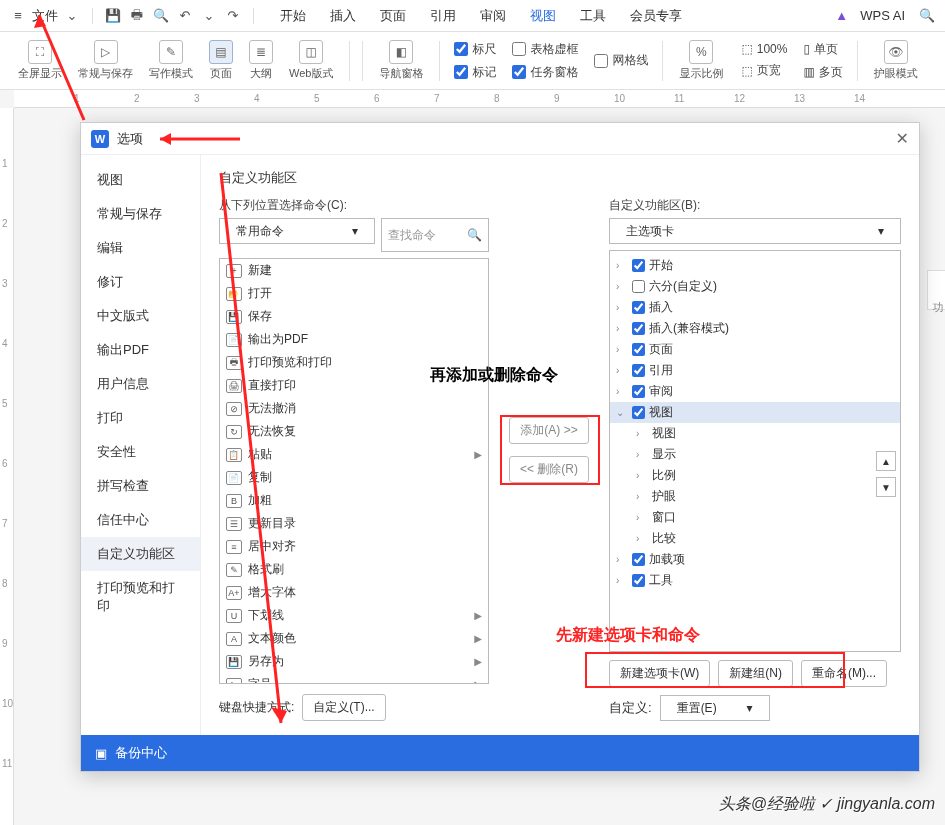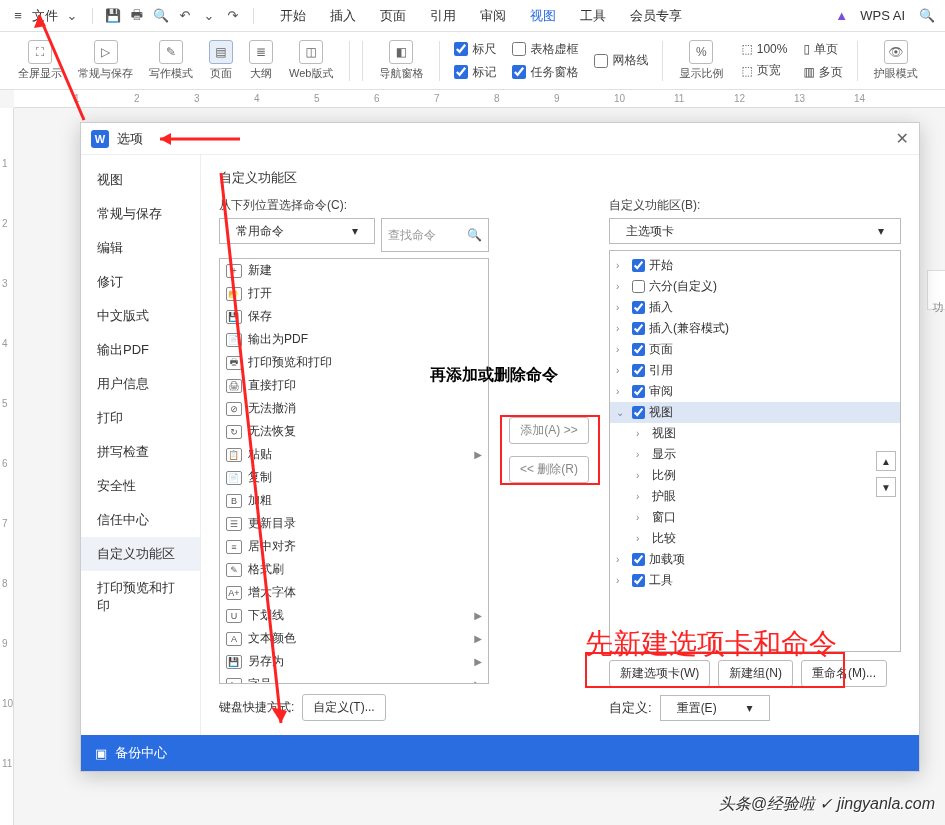--- a/index.html
+++ b/index.html
@@ -54,21 +54,21 @@
 .tnode{display:flex;align-items:center;gap:4px;padding:2px 6px;cursor:pointer}
 .tnode .ar{width:12px;color:#888;font-size:10px}
 .tnode input{width:13px;height:13px;accent-color:#2a6de0}
 .tnode.sel{background:#dce6f5}
 .tree-scroll{position:absolute;right:4px;top:200px;display:flex;flex-direction:column;gap:6px}
 .sbtn{width:20px;height:20px;border:1px solid #bbb;background:#fff;display:flex;align-items:center;justify-content:center;font-size:10px;cursor:pointer}
 .bottom-row{display:flex;gap:8px;margin-top:8px;align-items:center}
 .kbd-row{display:flex;align-items:center;gap:8px;margin-top:10px;font-size:12px}
 .backup-bar{height:36px;background:#2a6de0;color:#fff;display:flex;align-items:center;gap:8px;padding:0 14px;font-size:13px}
 .ann1{position:absolute;left:430px;top:365px;color:#000000;font-size:16px;font-weight:bold;pointer-events:none}
-.ann2{position:absolute;left:585px;top:625px;color:#f22;font-size:28px;font-weight:normal;pointer-events:none}
+.ann2{position:absolute;left:556px;top:625px;color:#f22;font-size:16px;font-weight:bold;pointer-events:none}
 .redbox1{position:absolute;left:500px;top:415px;width:100px;height:70px;border:2px solid #f22;pointer-events:none}
 .redbox2{position:absolute;left:585px;top:652px;width:260px;height:36px;border:2px solid #f22;pointer-events:none}
 .watermark{position:absolute;right:10px;bottom:10px;font-size:16px;color:#333;font-style:italic;text-shadow:1px 1px 0 #fff}
 .side-panel{position:absolute;right:0;top:270px;width:18px;height:40px;background:#fff;border:1px solid #ddd;border-right:none;font-size:11px;color:#888;writing-mode:vertical-rl;text-align:center;padding-top:4px}
 </style>
 </head>
 <body>
 
 <div class="menubar">
   <div class="menu-left">
@@ -243,22 +243,22 @@
   <div class="dlg-body">
     <div class="dlg-nav" id="dlgnav">
         <div class="nav-item">视图</div>
         <div class="nav-item">常规与保存</div>
         <div class="nav-item">编辑</div>
         <div class="nav-item">修订</div>
         <div class="nav-item">中文版式</div>
         <div class="nav-item">输出PDF</div>
         <div class="nav-item">用户信息</div>
         <div class="nav-item">打印</div>
+        <div class="nav-item">安全性</div>
         <div class="nav-item">拼写检查</div>
-        <div class="nav-item">安全性</div>
         <div class="nav-item">信任中心</div>
         <div class="nav-item active">自定义功能区</div>
         <div class="nav-item">打印预览和打印</div>
       </div>
     <div class="dlg-main">
       <div class="main-title">自定义功能区</div>
       <div class="cols">
 
         <div class="col-left">
           <div class="lbl">从下列位置选择命令(C):</div>

